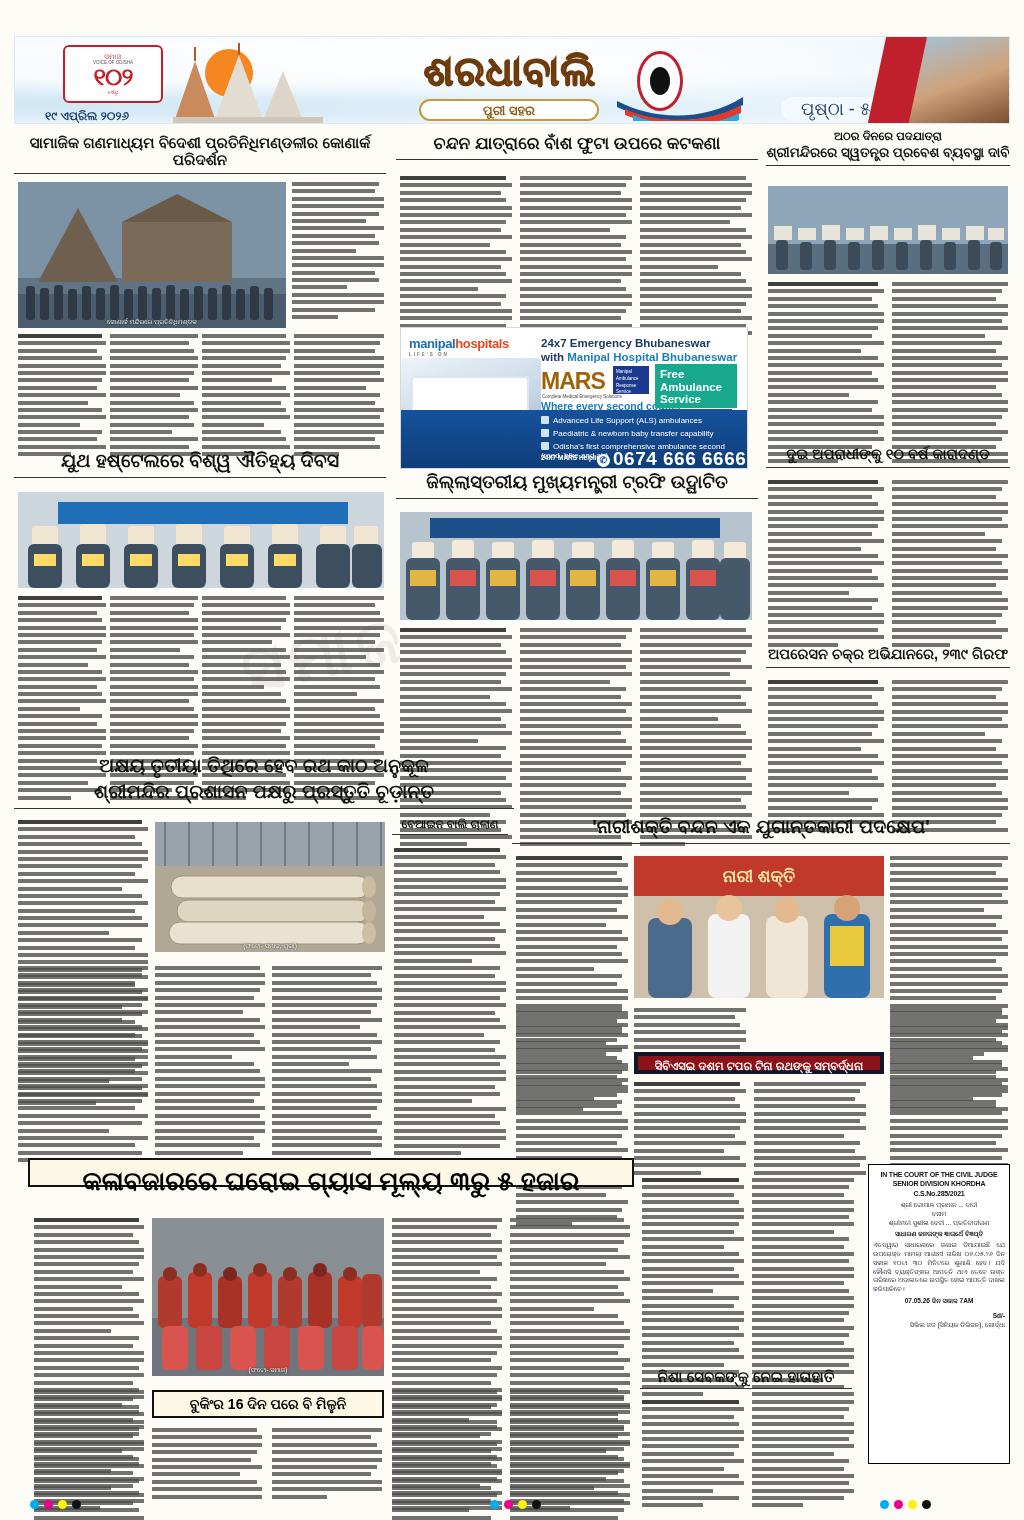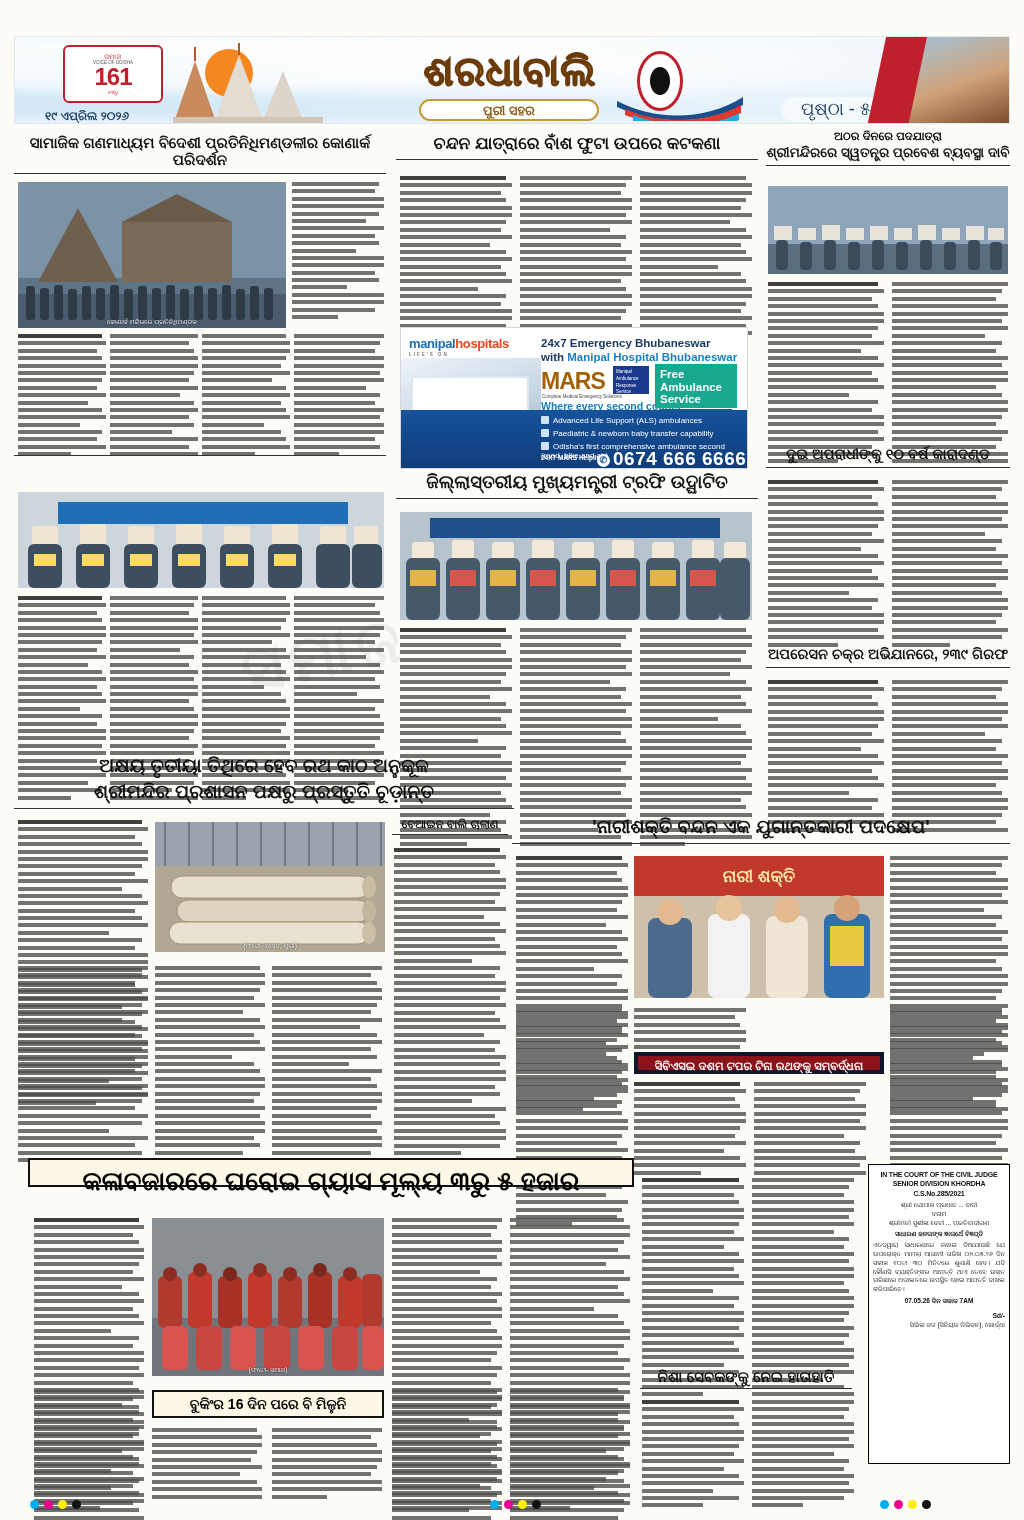--- a/index.html
+++ b/index.html
@@ -173,21 +173,21 @@
         <path d="M48 86 L74 16 L100 86 Z" fill="#e3dcd2"></path>
         <path d="M74 16 L74 4" stroke="#b05a22" stroke-width="2"></path>
         <path d="M96 86 L118 32 L140 86 Z" fill="#ddd5c9"></path>
         <rect x="8" y="78" width="150" height="8" fill="#cfc6b8"></rect>
       </svg>
     </div>
 
     <div class="mh-logo">
       <span class="l1">ସମାଜ</span>
       <span class="l2">VOICE OF ODISHA</span>
-      <span class="l3">161</span>
+      <span class="l3">୧୦୨</span>
       <span class="l4">ବର୍ଷରୁ</span>
     </div>
 
     <div class="mh-date">୧୯ ଏପ୍ରିଲ ୨୦୨୬</div>
     <div class="mh-title">ଶରଧାବାଲି</div>
     <div class="mh-sub">ପୁରୀ ସହର</div>
 
     <div class="mh-eye">
         <i></i>
       </div>
@@ -531,20 +531,21 @@
       <div class="ln s95"></div>
       <div class="ln s90"></div>
     <div class="ln s100"></div>
       <div class="ln s95"></div>
       <div class="ln s90"></div>
       <div class="ln s100"></div>
     <div class="ln s55"></div>
   </div>
 
   <div style="position:absolute;left:14px;top:450px;width:372px;">
+    <div class="hl" style="font-size:19px;">ଯୁଥ ହଷ୍ଟେଲରେ ବିଶ୍ୱ ଐତିହ୍ୟ ଦିବସ</div>
     <div class="rule" style="margin-top:5px;"></div>
   </div>
   <div class="photo" style="position:absolute;left:18px;top:492px;width:366px;height:96px;">
     <svg width="366" height="96" viewBox="0 0 366 96" style="position:absolute;inset:0">
       <rect width="366" height="96" fill="#cdd6dd"></rect>
       <rect x="40" y="10" width="290" height="22" fill="#1f6fb8"></rect>
       <g fill="#f0e6d2">
         <rect x="14" y="34" width="26" height="20" rx="3"></rect>
           <rect x="62" y="32" width="26" height="22" rx="3"></rect>
         <rect x="110" y="34" width="26" height="20" rx="3"></rect>

